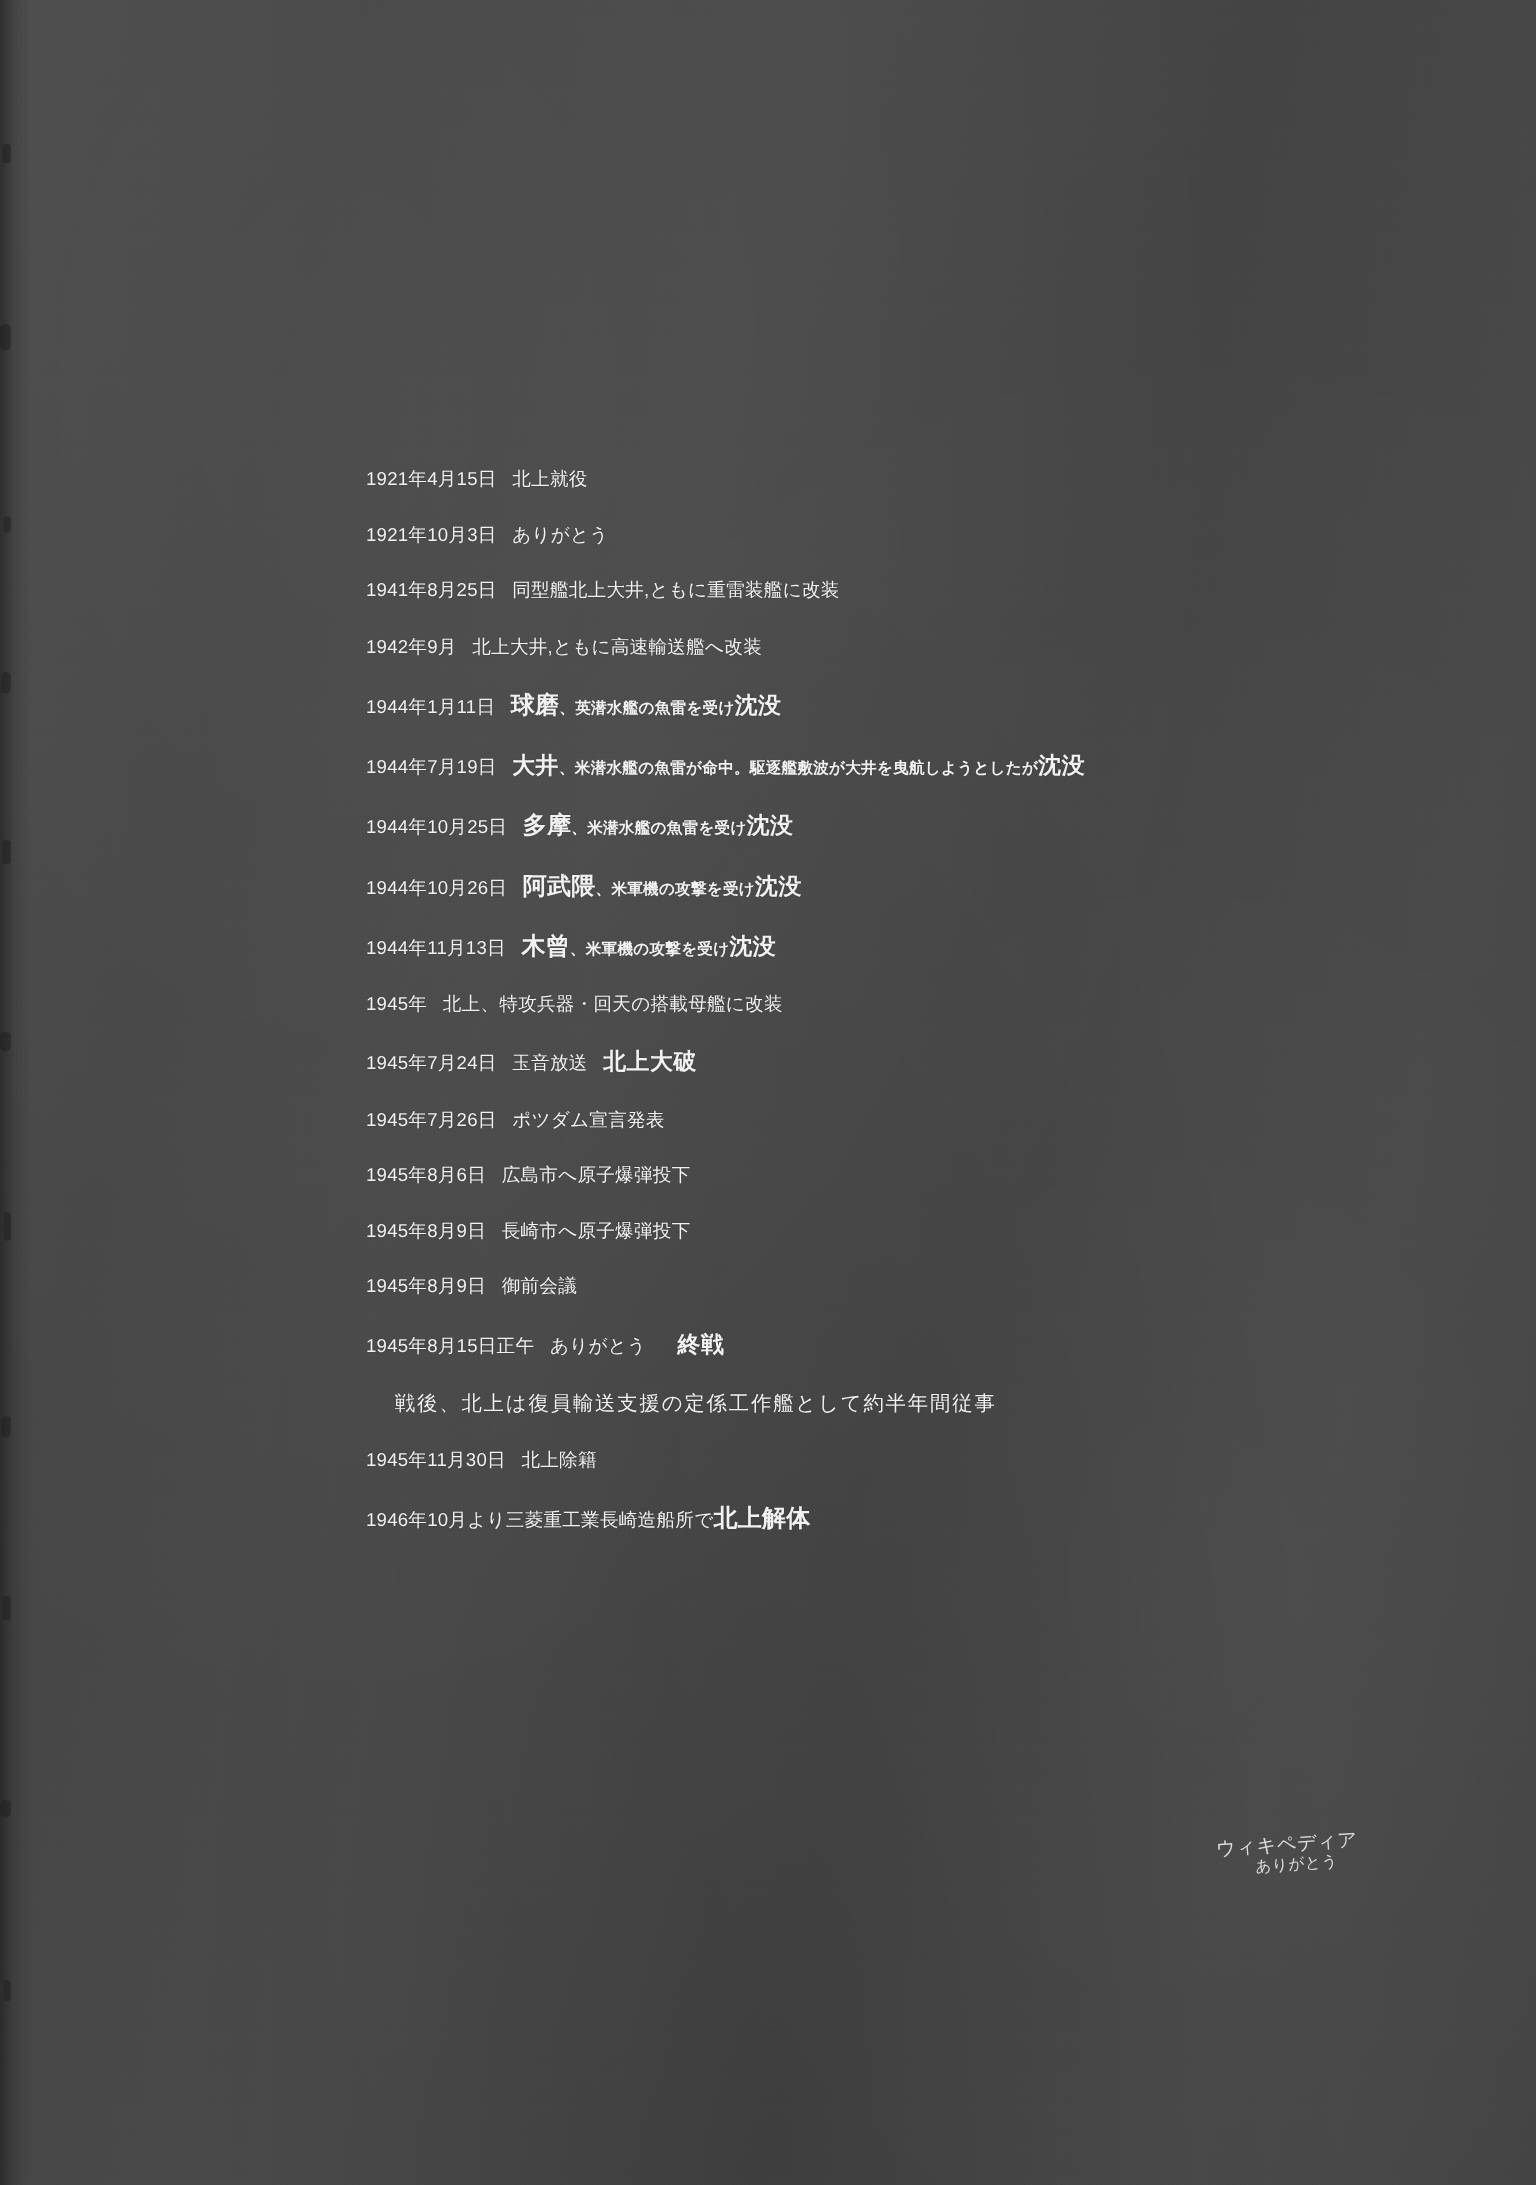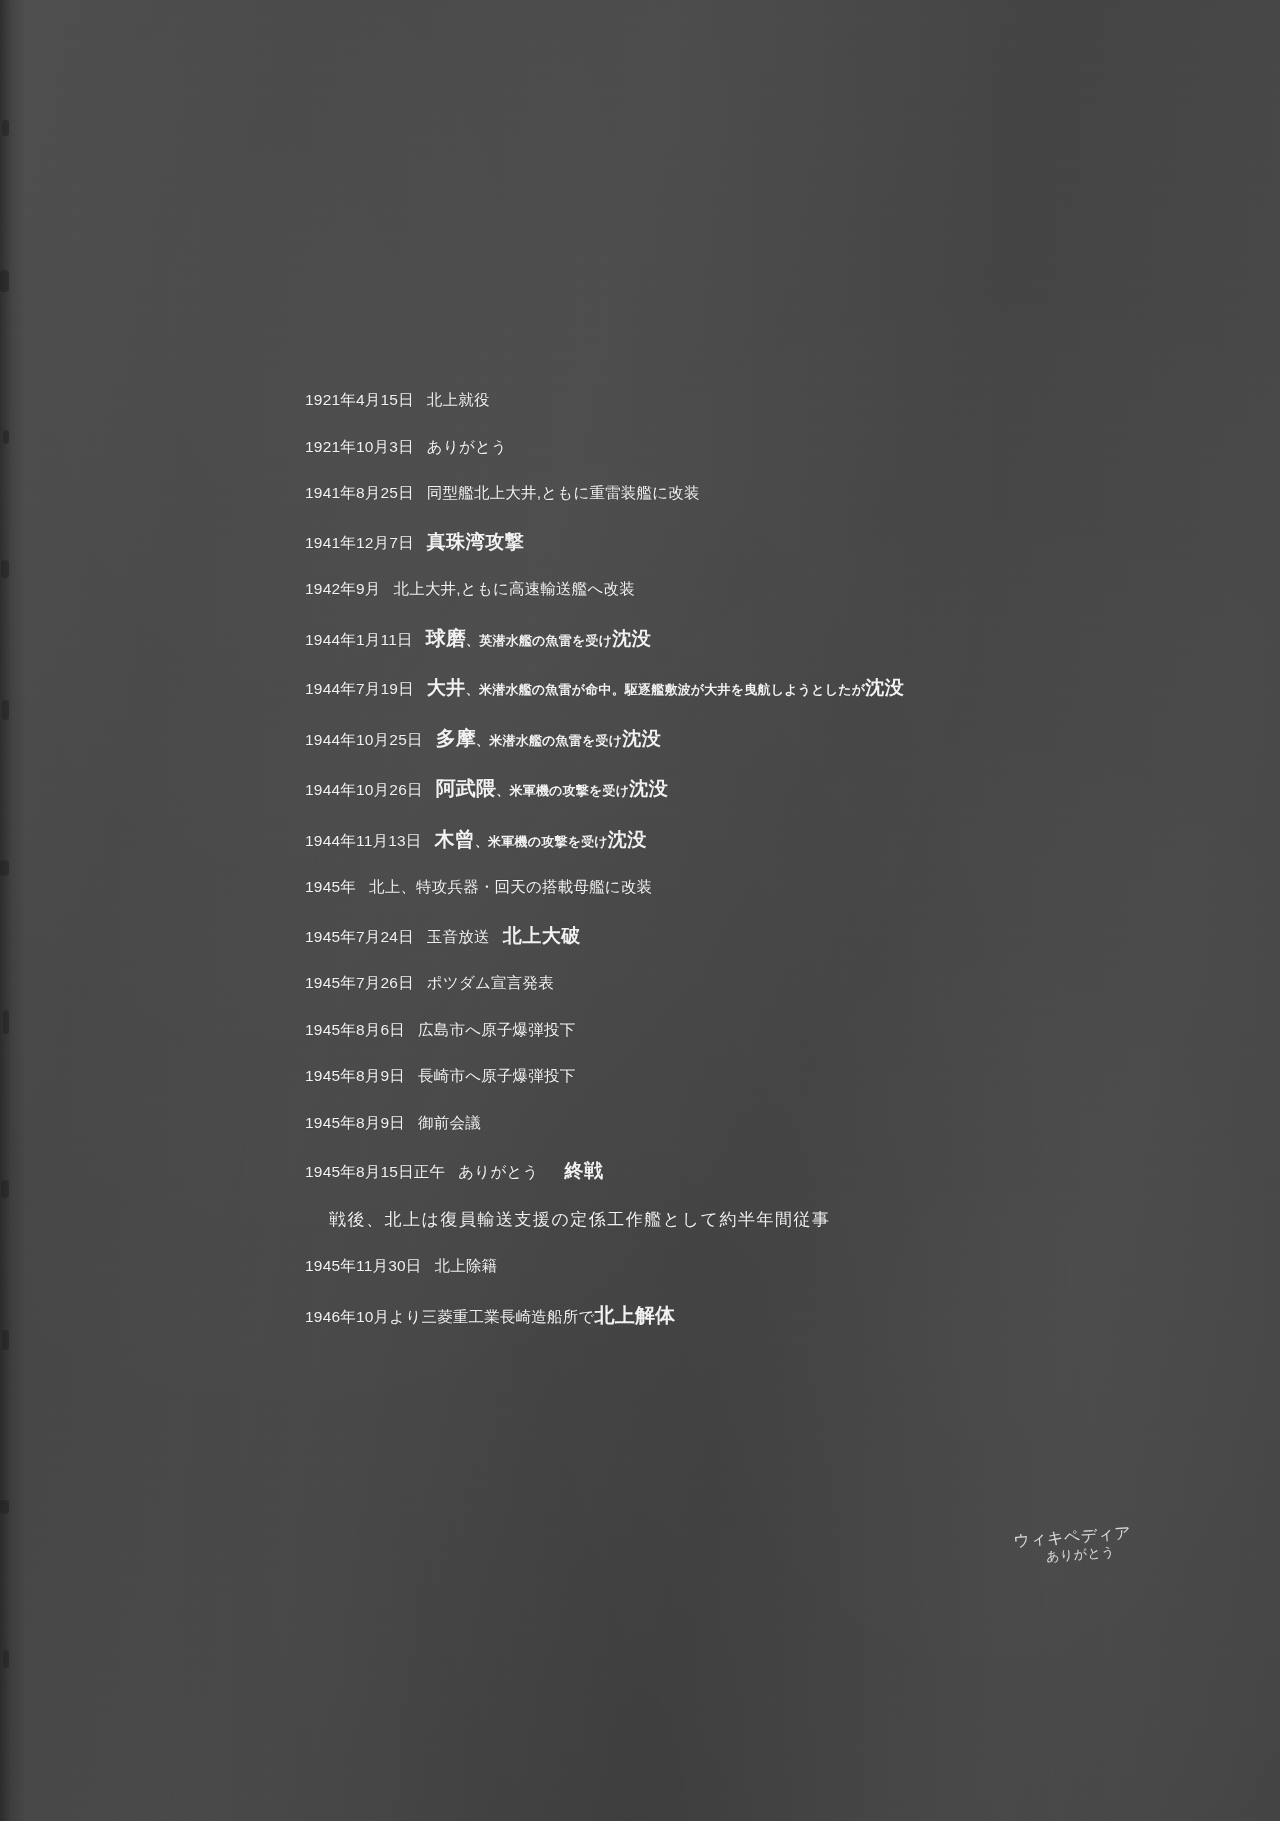--- a/index.html
+++ b/index.html
@@ -163,23 +163,20 @@
     </div>
 
     <div class="entry">
       <span class="date">1921年10月3日</span><span class="gap"></span><span class="body">ありがとう</span>
     </div>
 
     <div class="entry">
       <span class="date">1941年8月25日</span><span class="gap"></span><span class="body">同型艦北上大井,ともに重雷装艦に改装</span>
     </div>
 
-    <div class="entry">
-      <span class="date">1941年12月7日</span><span class="gap"></span><span class="em">真珠湾攻撃</span>
-    </div>
 
 
     <div class="entry">
       <span class="date">1942年9月</span><span class="gap"></span><span class="body">北上大井,ともに高速輸送艦へ改装</span>
     </div>
 
     <div class="entry">
       <span class="date">1944年1月11日</span><span class="gap"></span><span class="em-sm">球磨</span><span class="small">、英潜水艦の魚雷を受け</span><span class="em">沈没</span>
     </div>
 

